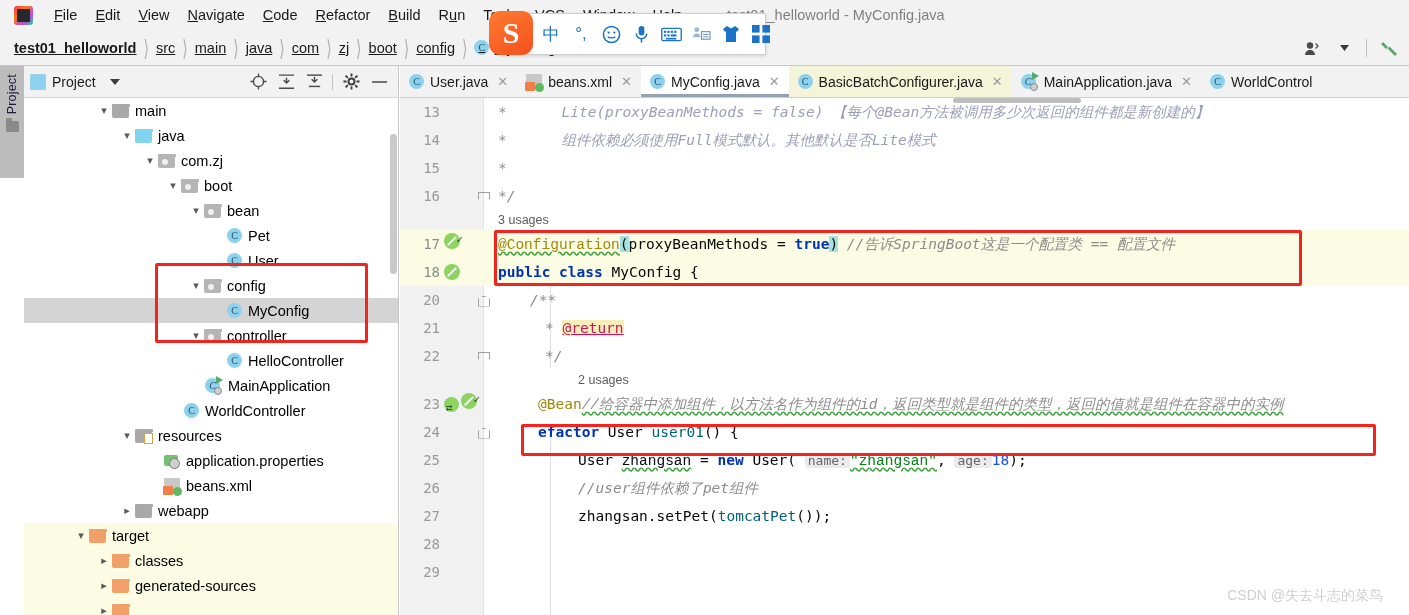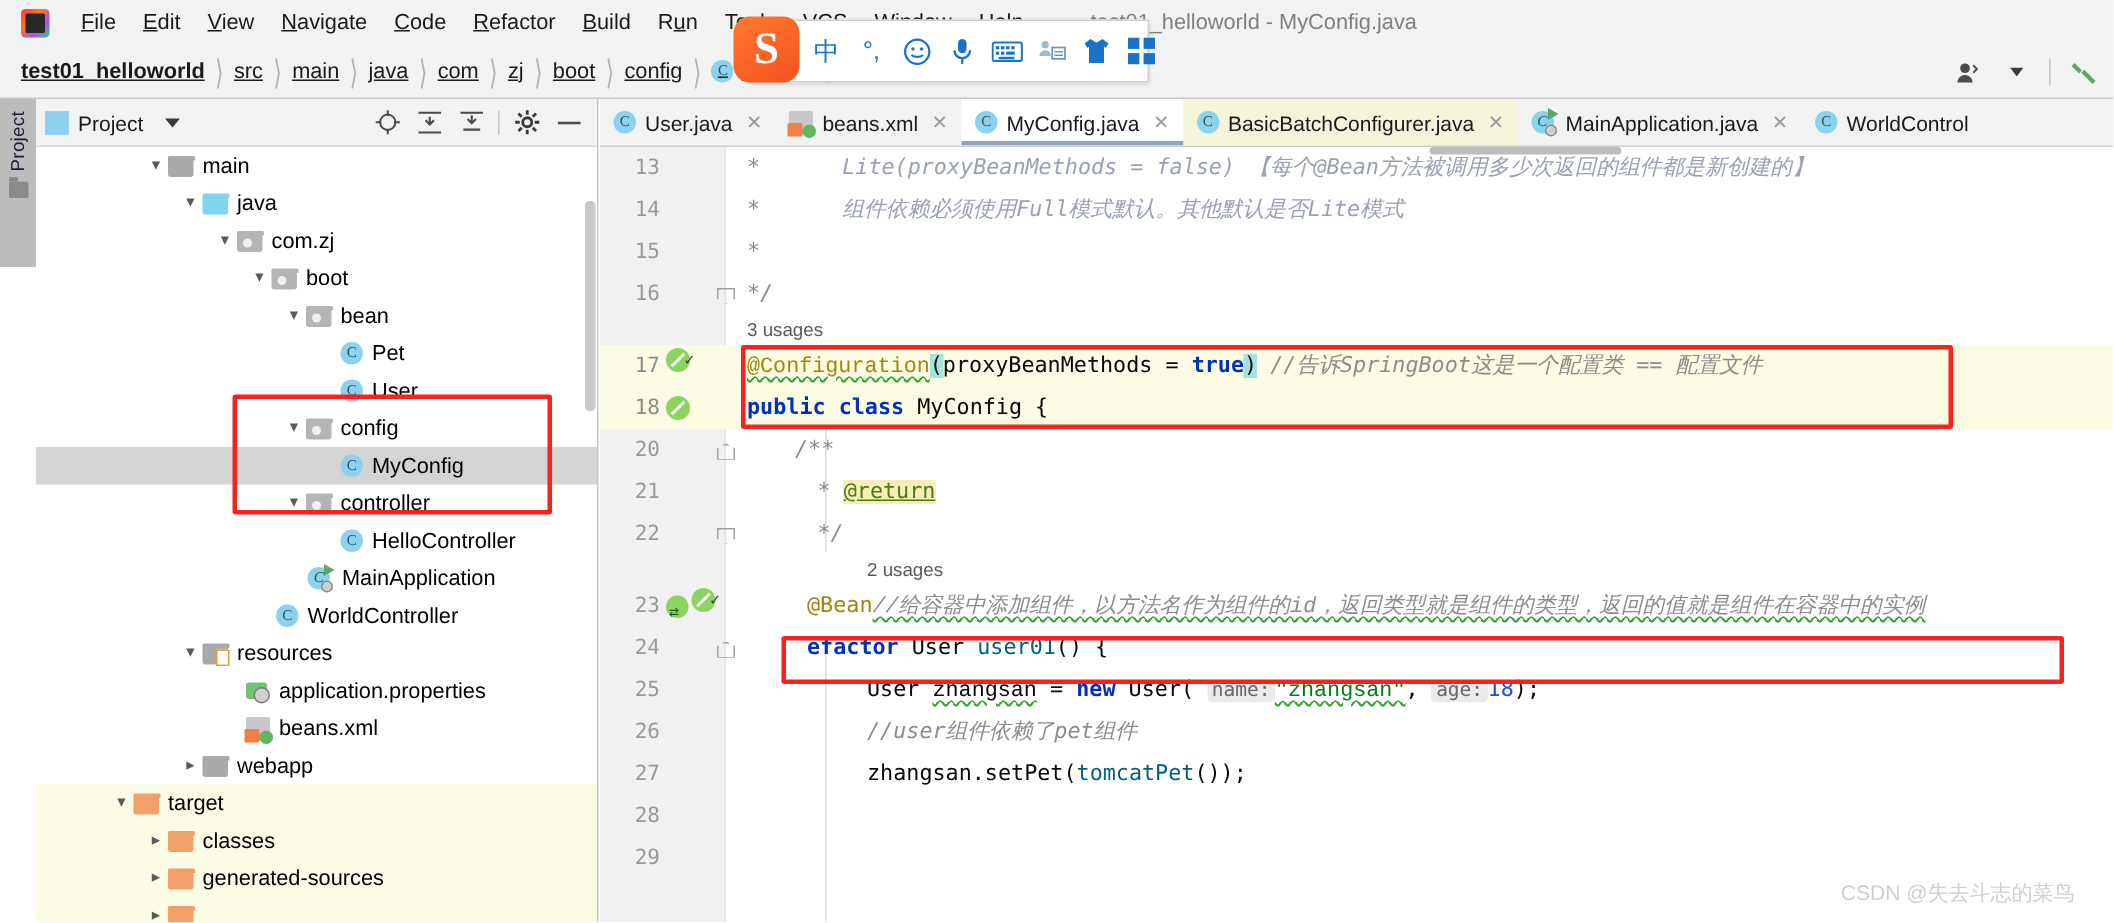--- a/index.html
+++ b/index.html
@@ -293,21 +293,21 @@
   
   .kw   { color: #0033b3; font-weight: 600; }
   .anno { color: #9e880d; }
   .cmt  { color: #8c8c8c; font-style: italic; }
   .cmt2 { color: #9aa0b5; font-style: italic; }
   .str  { color: #067d17; }
   .num2 { color: #1750eb; }
   .plain{ color: #080808; }
   .mname{ color: #00627a; }
   .brk-hl { background: #a5e3e0; }
-  .ret-hl { background: #f6edb9; text-decoration: underline; color: #4d7c0f; }
+  .ret-hl { background: #f6edb9; text-decoration: underline; color: #be185d; }
   .hint {
     background: #ebebeb; color: #666; border-radius: 3px;
     padding: 0 3px; font-size: 13px;
   }
   .sq-ul {
     text-decoration: underline; text-decoration-style: wavy;
     text-decoration-color: #3ba23b; text-underline-offset: 2px; font-family: Liberation Mono, monospace;
   }
   .fold {
     width: 11px; height: 11px; position: relative; display: inline-block;

